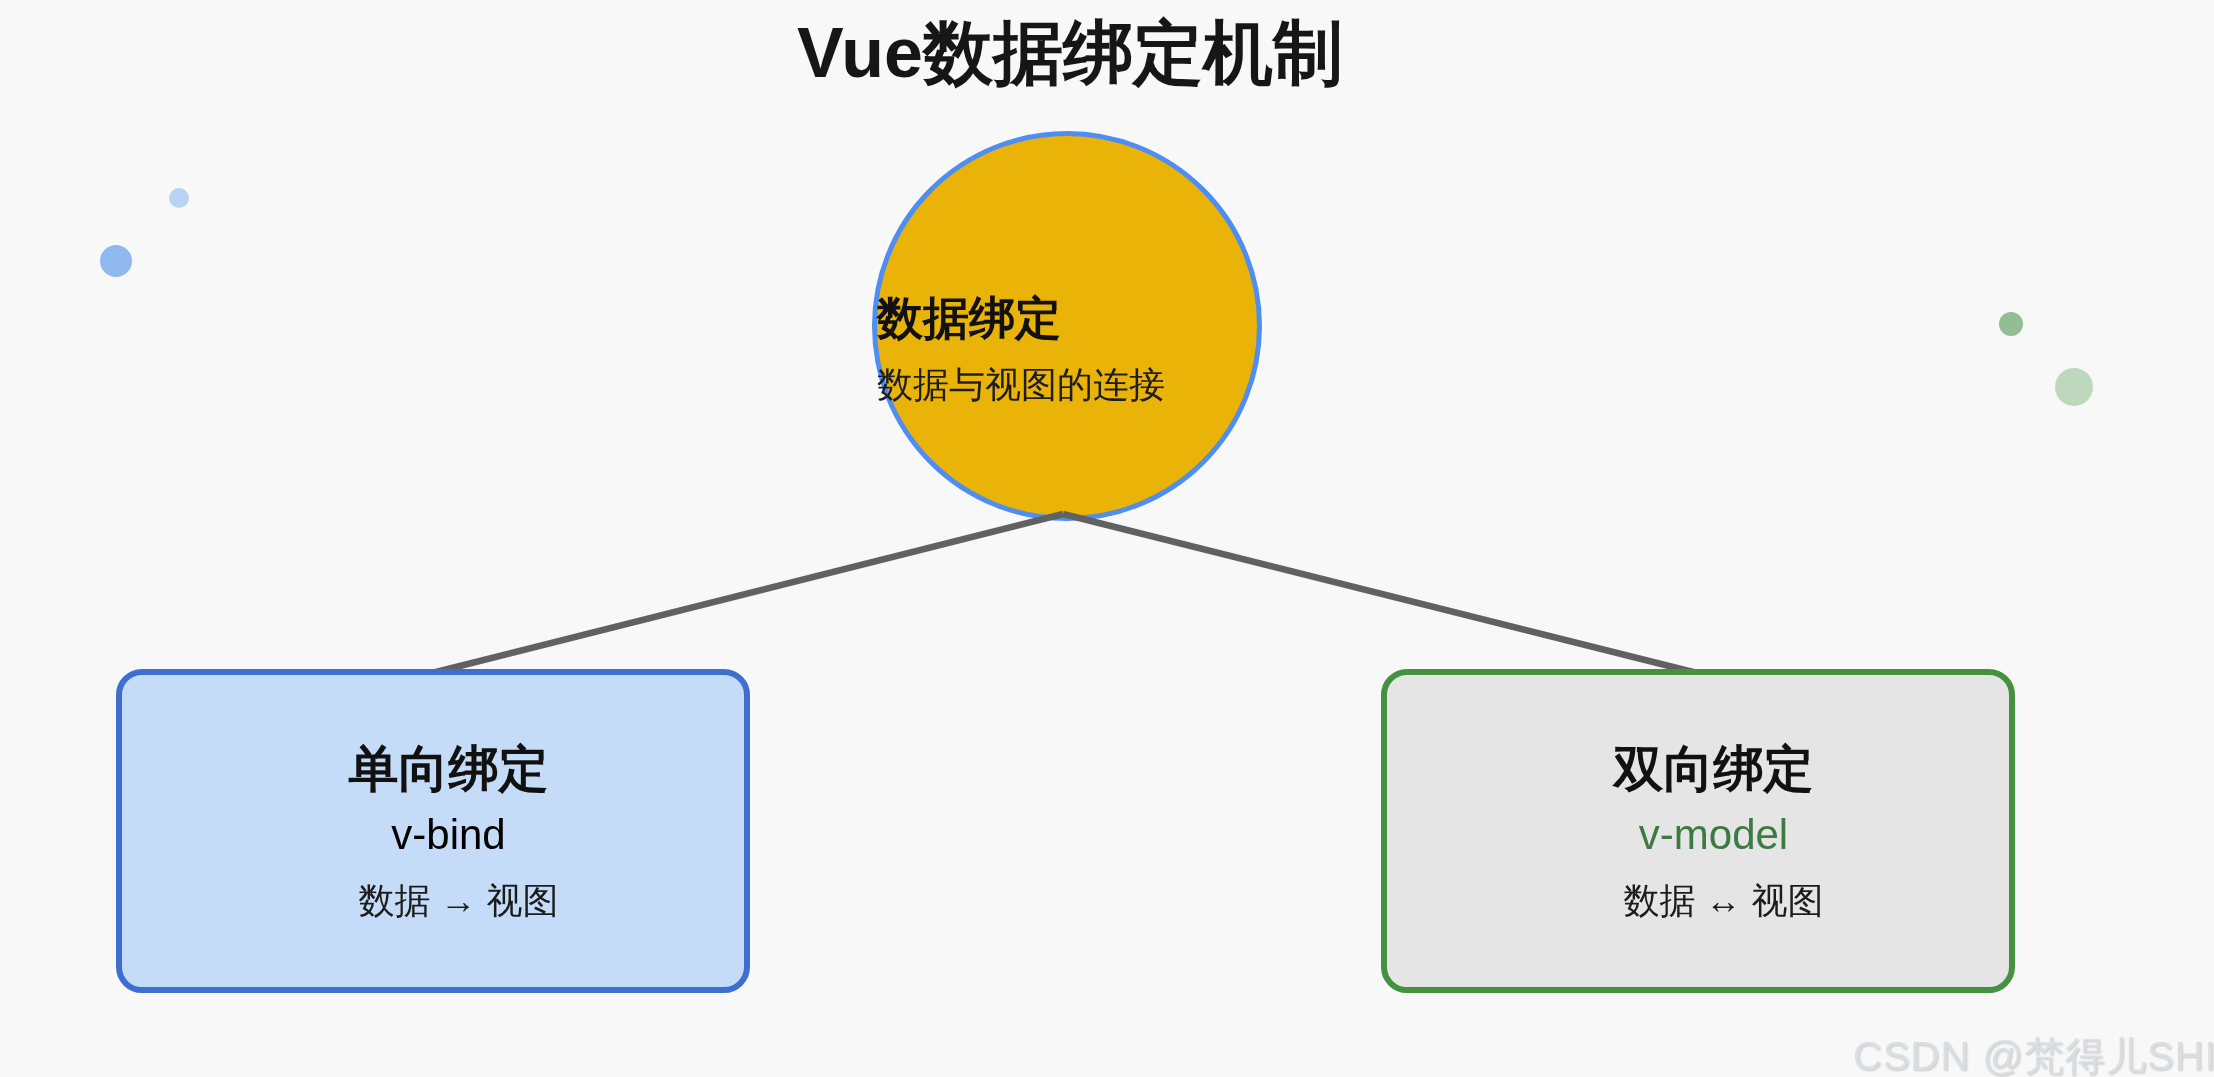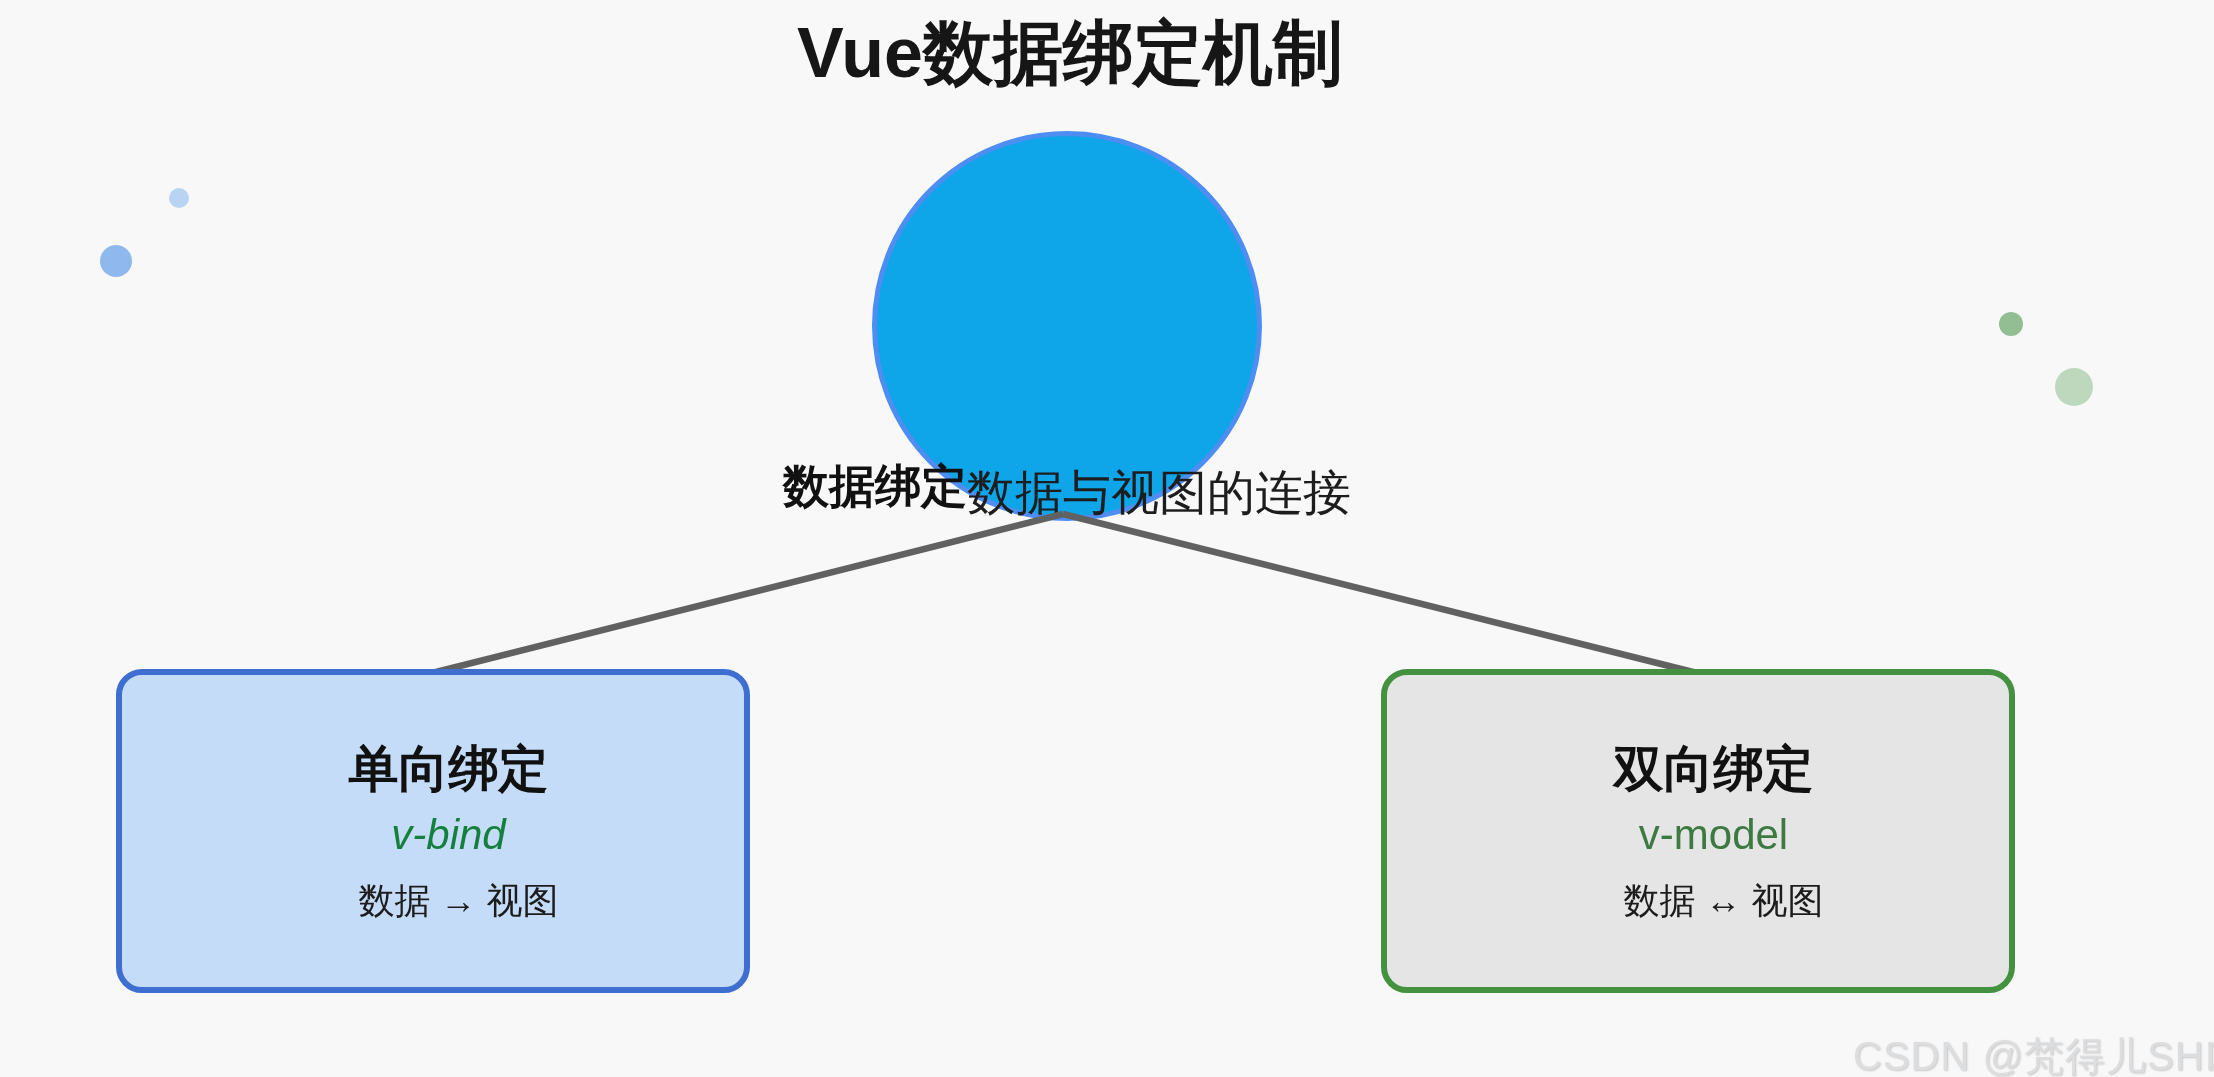--- a/index.html
+++ b/index.html
@@ -37,39 +37,39 @@
 
   
   .root-node {
     position: absolute;
     left: 872px;
     top: 131px;
     width: 390px;
     height: 390px;
     box-sizing: border-box;
     border: 5px solid #4e8ef2;
-    background: #0ea5e9;
+    background: #eab308;
     border-radius: 50%;
     display: flex;
-    flex-direction: row;
-    align-items: flex-end;
+    flex-direction: column;
+    align-items: flex-start;
     justify-content: center;
     padding-top: 44px;
     z-index: 1;
   }
   .root-node .node-title {
     font-size: 46px;
     line-height: 60px;
     font-weight: 700;
     color: #111;
     white-space: nowrap;
   }
   .root-node .node-subtitle {
     margin-top: 14px;
-    font-size: 48px;
+    font-size: 36px;
     line-height: 46px;
     color: #1d1d1d;
     white-space: nowrap;
   }
 
   
   .connector-svg {
     position: absolute;
     left: 0;
     top: 0;
@@ -110,21 +110,21 @@
     font-weight: 700;
     color: #111;
     white-space: nowrap;
   }
   .branch-directive {
     margin-top: 8px;
     font-size: 42px;
     line-height: 50px;
     white-space: nowrap;
   }
-  .one-way .branch-directive { color: #15803d; font-style: italic; }
+  .one-way .branch-directive { color: #000000; }
   .two-way .branch-directive { color: #3d7a41; }
   .branch-flow {
     margin-top: 16px;
     font-size: 36px;
     line-height: 50px;
     color: #1c1c1c;
     white-space: nowrap;
     margin-left: 20px;
   }
 

